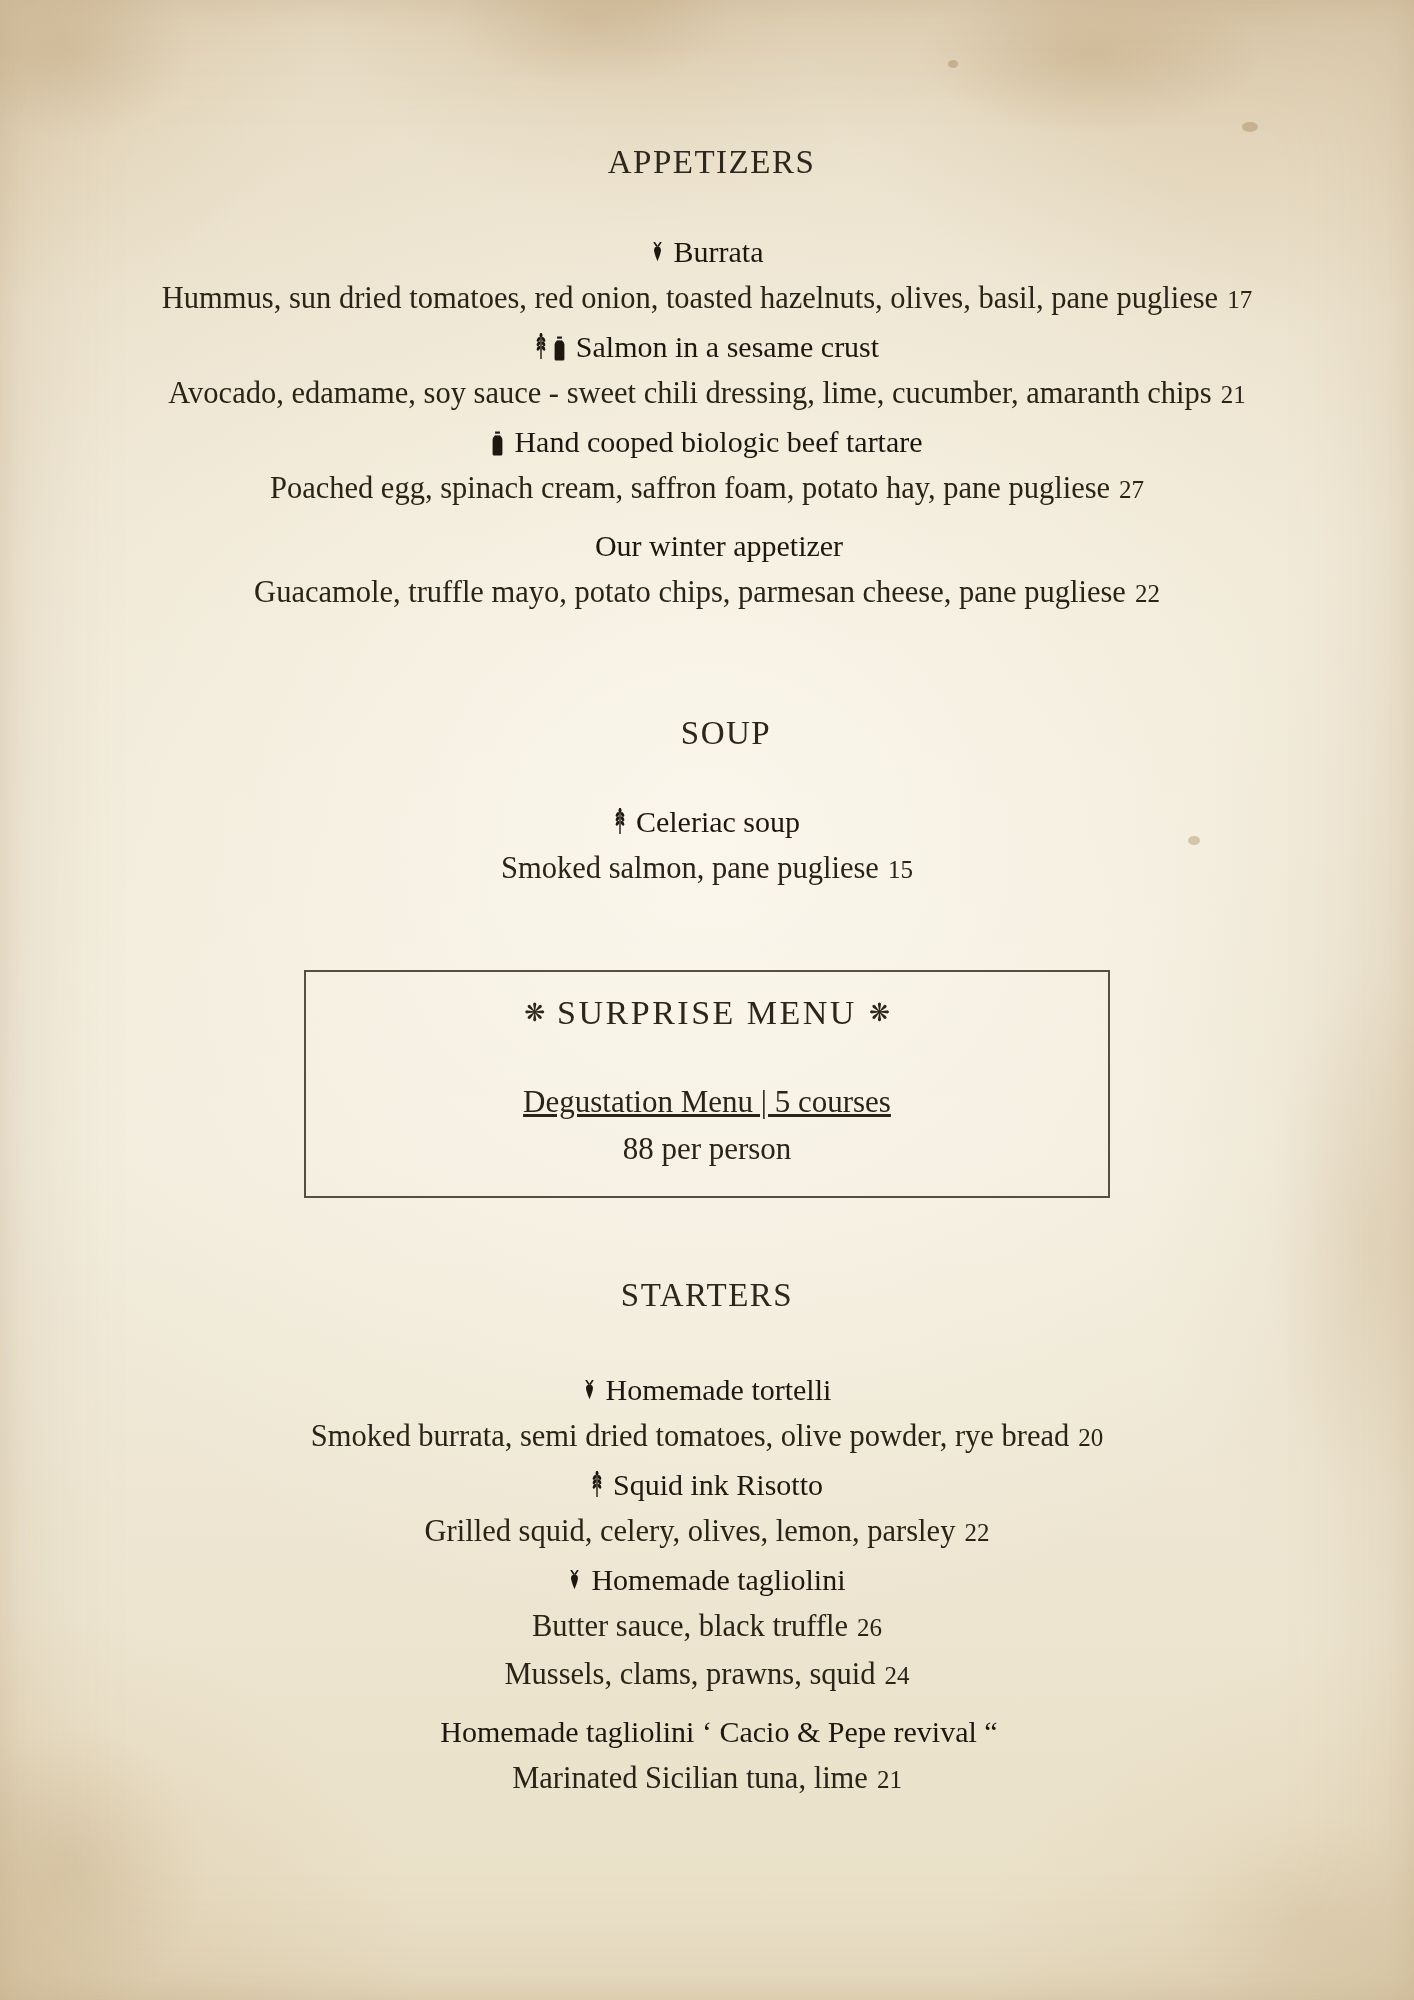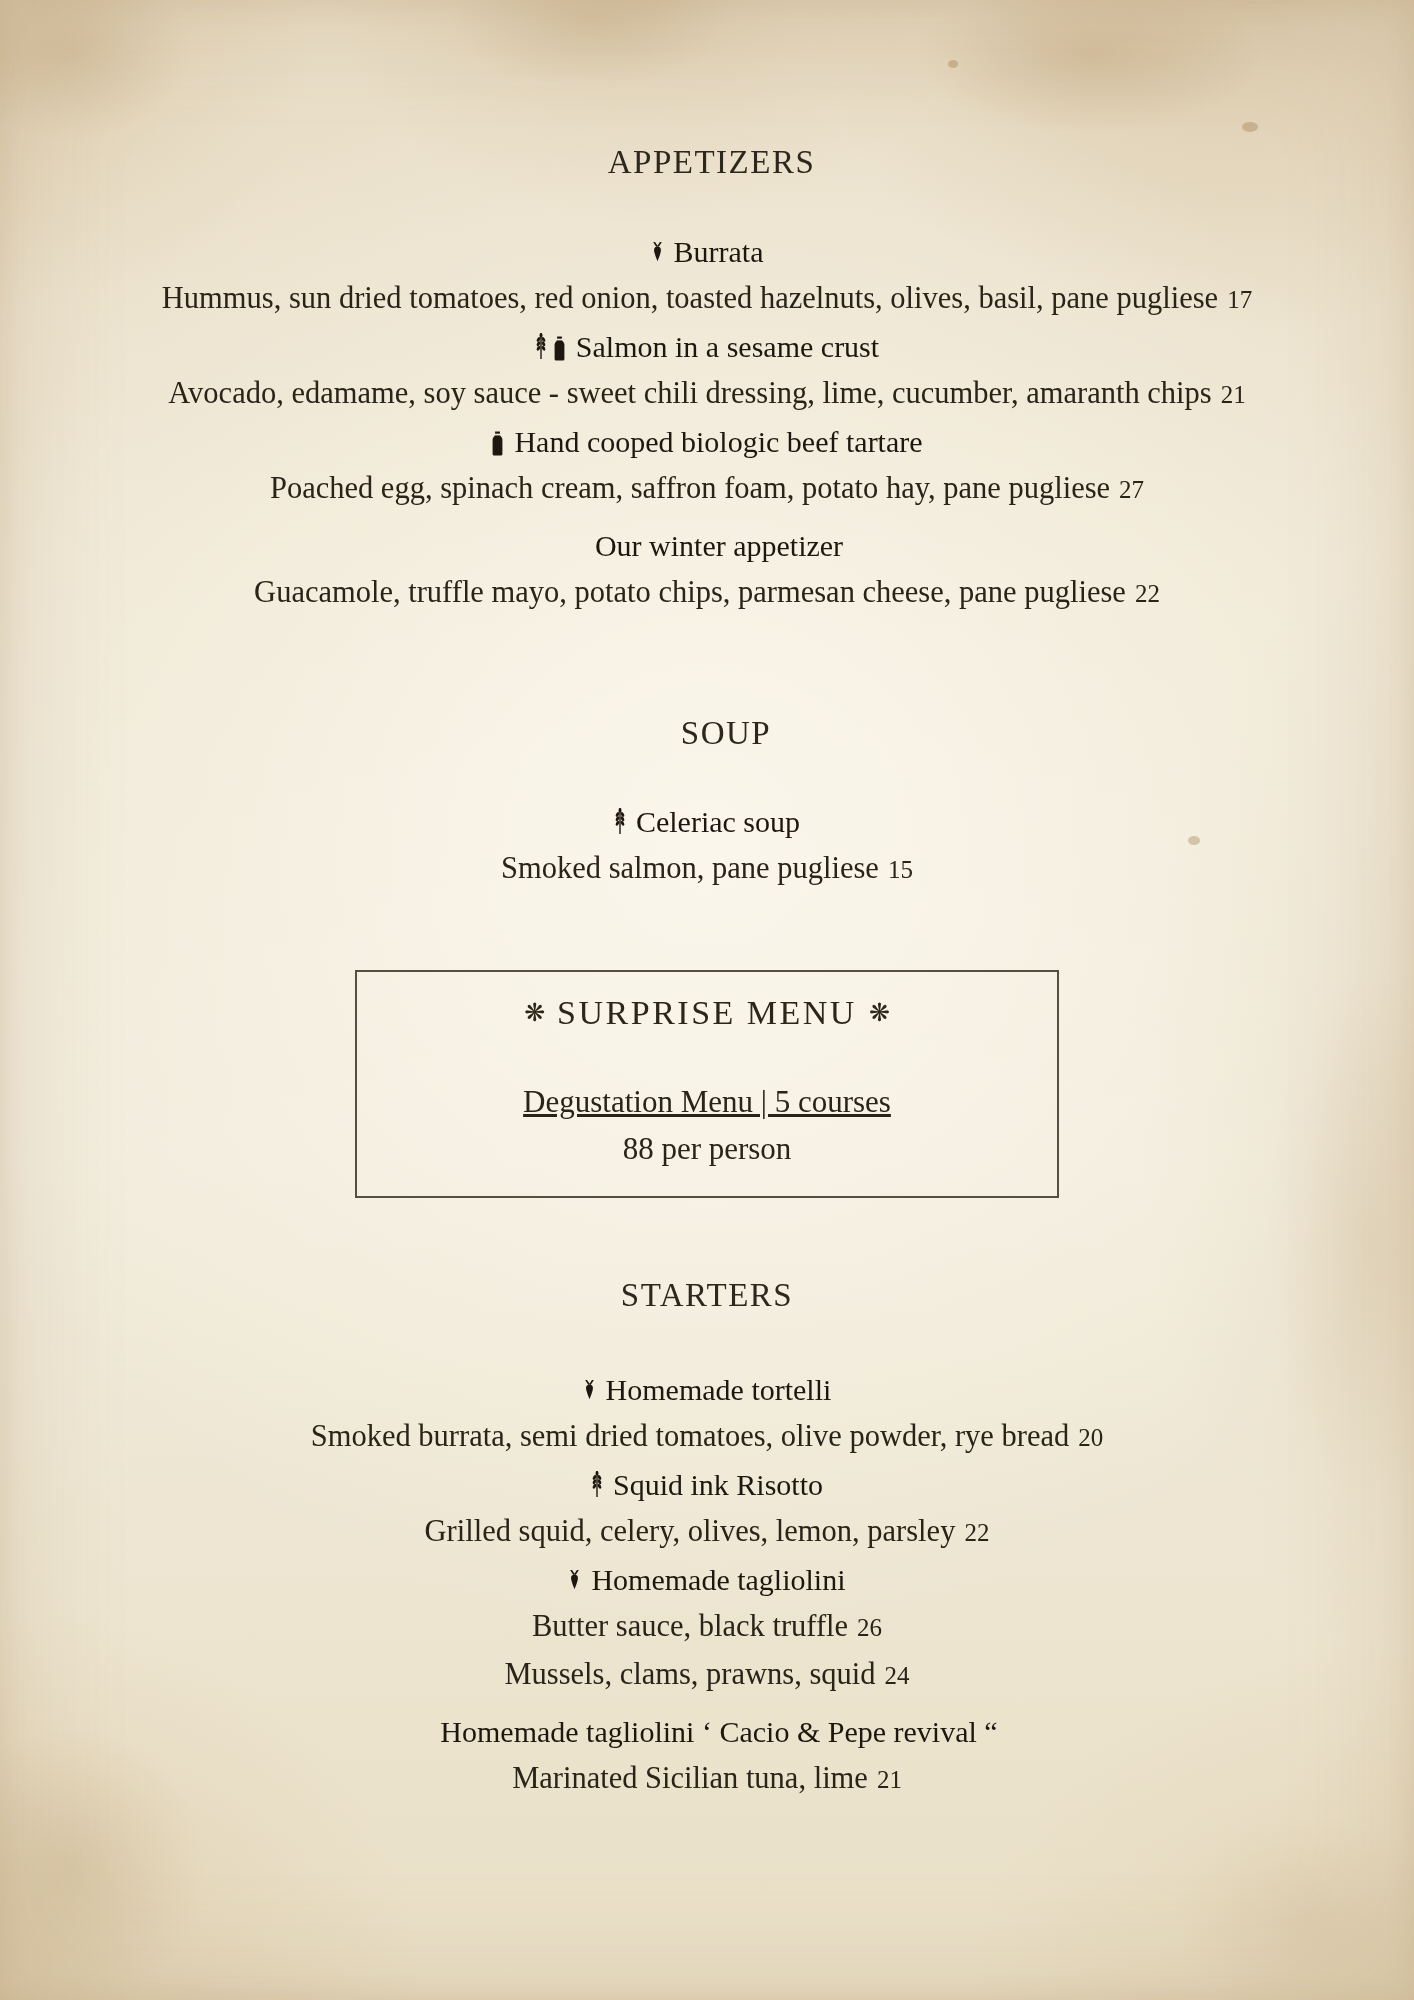--- a/index.html
+++ b/index.html
@@ -46,21 +46,21 @@
   .item-name-line { line-height:47px; font-size:30px; font-weight:400; color:#1e1710; white-space:nowrap; }
   .item-desc { line-height:47px; font-size:30.5px; color:#2a2318; white-space:nowrap; }
   .item.spaced .item-name-line { margin-top:9px;padding-left:24px; }
   .price { font-size:25px; margin-left:9px; }
 
   .dish-icon { display:inline-block; vertical-align:-4px; margin-right:10px; }
   .dish-icon + .dish-icon { margin-left:-4px; }
   .dish-icon.wheat { vertical-align:-3px; }
 
   .surprise-box {
-    width:704px; margin:77px auto 0; box-sizing:border-box;
+    width:806px; margin:77px auto 0; box-sizing:border-box;
     border:2px solid rgba(56,50,38,0.85);
     padding:17px 12px 24px;
   }
   .surprise-title { font-size:34px; line-height:48px; font-weight:400; letter-spacing:2.5px; color:#2c2619; }
   .surprise-title .decor { font-size:25px; letter-spacing:0; position:relative; top:-3px; margin:0 12px; }
   .surprise-line { font-size:31px; line-height:47px; color:#2a2318; }
   .surprise-line.first { margin-top:38px;text-decoration:underline; }
 </style>
 </head>
 <body>

